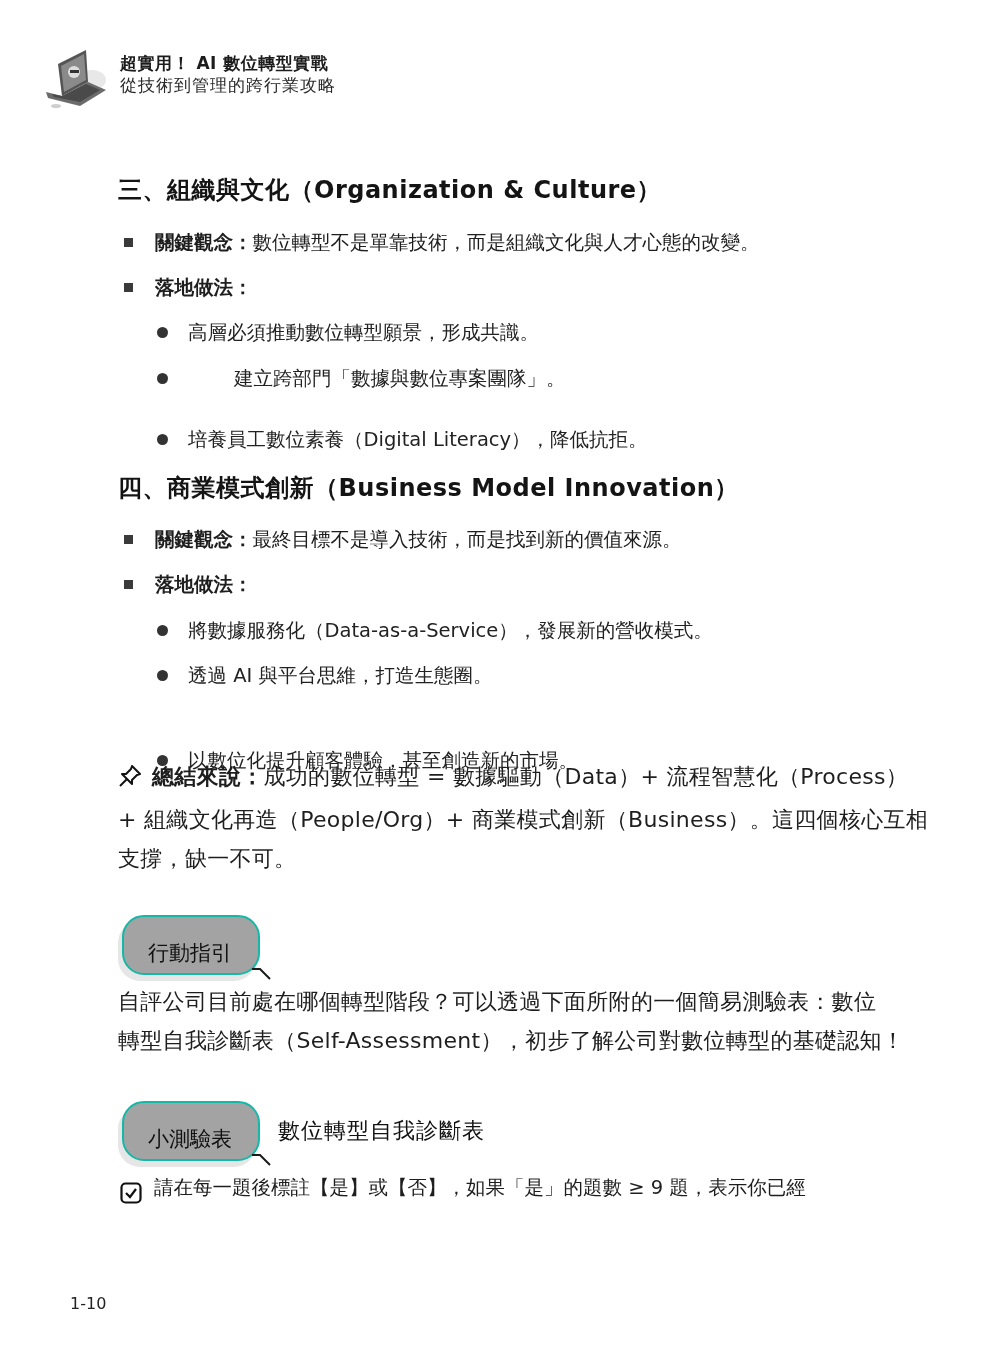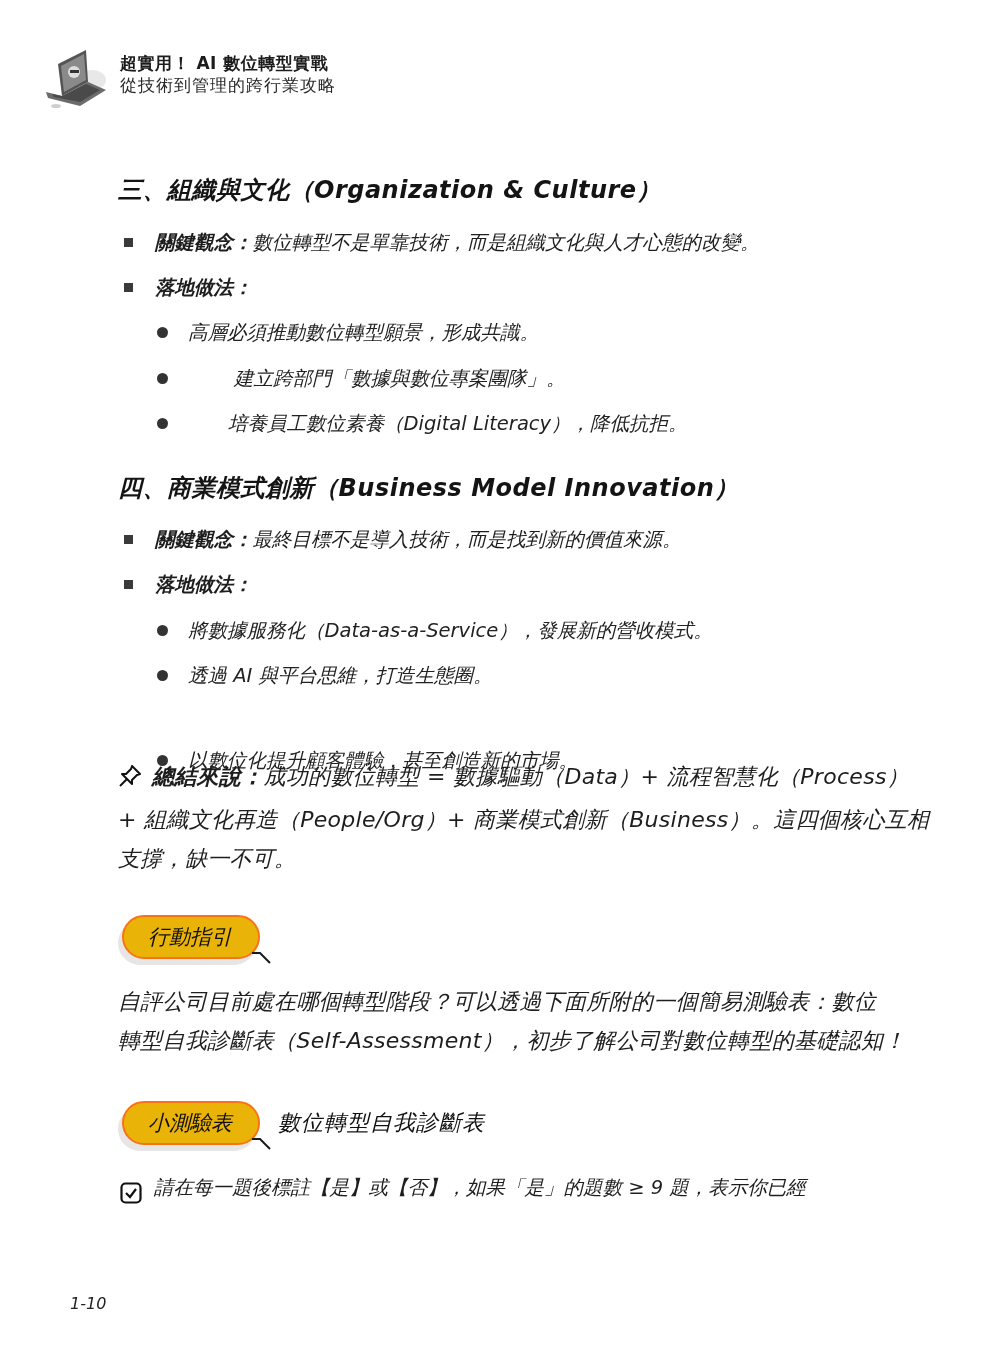--- a/index.html
+++ b/index.html
@@ -4,32 +4,32 @@
 <style>
   html, body { margin:0; padding:0; background:#fff; }
   body { width:1000px; height:1353px; position:relative; overflow:hidden;
          font-family:"DejaVu Sans","Liberation Sans",sans-serif; color:#1a1a1a; }
   .header { position:absolute; left:40px; top:38px; height:80px; display:flex; align-items:center; }
   .logo { width:78px; height:72px; position:relative; }
   .header-text { margin-left:2px; margin-top:-8px; }
   .header-title { font-size:17px; font-weight:bold; color:#1c1c1c; line-height:22px; letter-spacing:0.5px;}
   .header-sub { font-size:17px; color:#2a2a2a; line-height:22px; letter-spacing:1px;}
 
-  .abs { position:absolute;font-style:italic; }
+  .abs { position:absolute; }
   .section-title { font-size:24px; font-weight:bold; color:#141414; letter-spacing:0.5px; white-space:nowrap; }
   .sq-item { font-size:19.5px; color:#1e1e1e; white-space:nowrap; display:flex; align-items:center; }
   .sq { width:9px; height:9px; background:#3a3a3a; display:inline-block; margin-right:22px; }
   .sq-label { font-weight:bold; }
   .dot-item { font-size:19.5px; color:#222; white-space:nowrap; display:flex; align-items:center; }
   .dot { width:11px; height:11px; border-radius:50%; background:#333; display:inline-block; margin-right:20px; }
   .para { font-size:22px; color:#1e1e1e; line-height:39px; width:760px; letter-spacing:0.3px; }
   .summary-label { font-weight:bold; }
   .tag { display:flex; align-items:center; }
-  .tag-bubble { position:relative; height:40px; padding:0 26px 0 24px; border:2px solid #f97316;
-                border-radius:22px; background:#eab308; font-size:21px; line-height:40px; color:#111;
+  .tag-bubble { position:relative; height:40px; padding:16px 26px 0 24px; border:2px solid #14b8a6;
+                border-radius:22px; background:#a3a3a3; font-size:21px; line-height:40px; color:#111;
                 box-shadow:-4px 6px 0 #e6e6e6; }
   .tag-tail { position:absolute; right:-14px; bottom:-12px; width:22px; height:22px; }
   .quiz-title { font-size:22px; color:#111; margin-left:18px; letter-spacing:1px; }
   .check-item { font-size:19.5px; color:#1e1e1e; line-height:42px; width:760px; }
   .page-num { font-size:16px; color:#222; }
 </style>
 </head>
 <body>
 
 <div class="header">
@@ -63,21 +63,21 @@
   <span class="sq-label">落地做法：</span>
 </div>
 <div class="abs dot-item" style="left:157px; top:319px;">
   <span class="dot"></span>
   <span>高層必須推動數位轉型願景，形成共識。</span>
 </div>
 <div class="abs dot-item" style="left:157px; top:365px;gap:46px;">
   <span class="dot"></span>
   <span>建立跨部門「數據與數位專案團隊」。</span>
 </div>
-<div class="abs dot-item" style="left:157px; top:410px;gap:40px;">
+<div class="abs dot-item" style="left:157px; top:426px;">
   <span class="dot"></span>
   <span>培養員工數位素養（Digital Literacy），降低抗拒。</span>
 </div>
 
 <div class="abs section-title" style="left:118px; top:472px;">四、商業模式創新（Business Model Innovation）</div>
 
 <div class="abs sq-item" style="left:124px; top:526px;">
   <span class="sq"></span>
   <span class="sq-label">關鍵觀念：</span>
   <span>最終目標不是導入技術，而是找到新的價值來源。</span>

